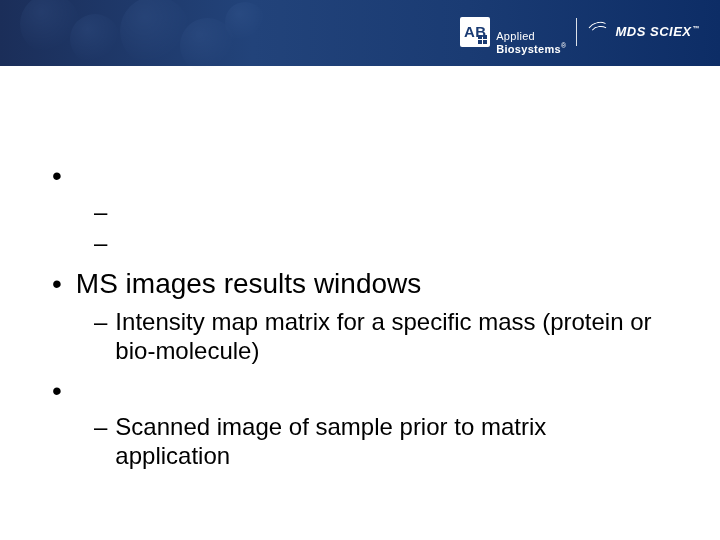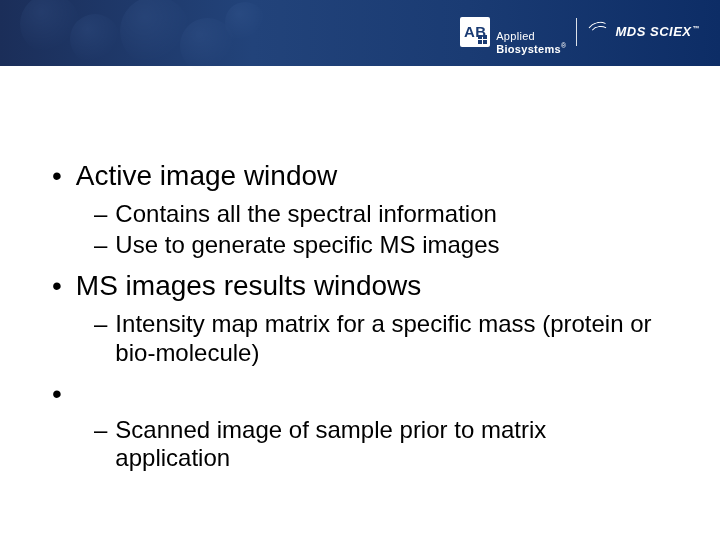--- a/index.html
+++ b/index.html
@@ -132,30 +132,27 @@
       </div>
     </div>
   </div>
 
   <div class="content">
     <ul class="top">
 
       <li>
         <div class="bullet-row">
           <span class="bullet-dot">•</span>
-          <span class="bullet-text">Active image window</span>
         </div>
         <ul class="sub">
           <li>
             <span class="dash">–</span>
-            <span class="sub-text">Contains all the spectral information</span>
           </li>
           <li>
             <span class="dash">–</span>
-            <span class="sub-text">Use to generate specific MS images</span>
           </li>
         </ul>
       </li>
 
       <li>
         <div class="bullet-row">
           <span class="bullet-dot">•</span>
           <span class="bullet-text">MS images results windows</span>
         </div>
         <ul class="sub">

